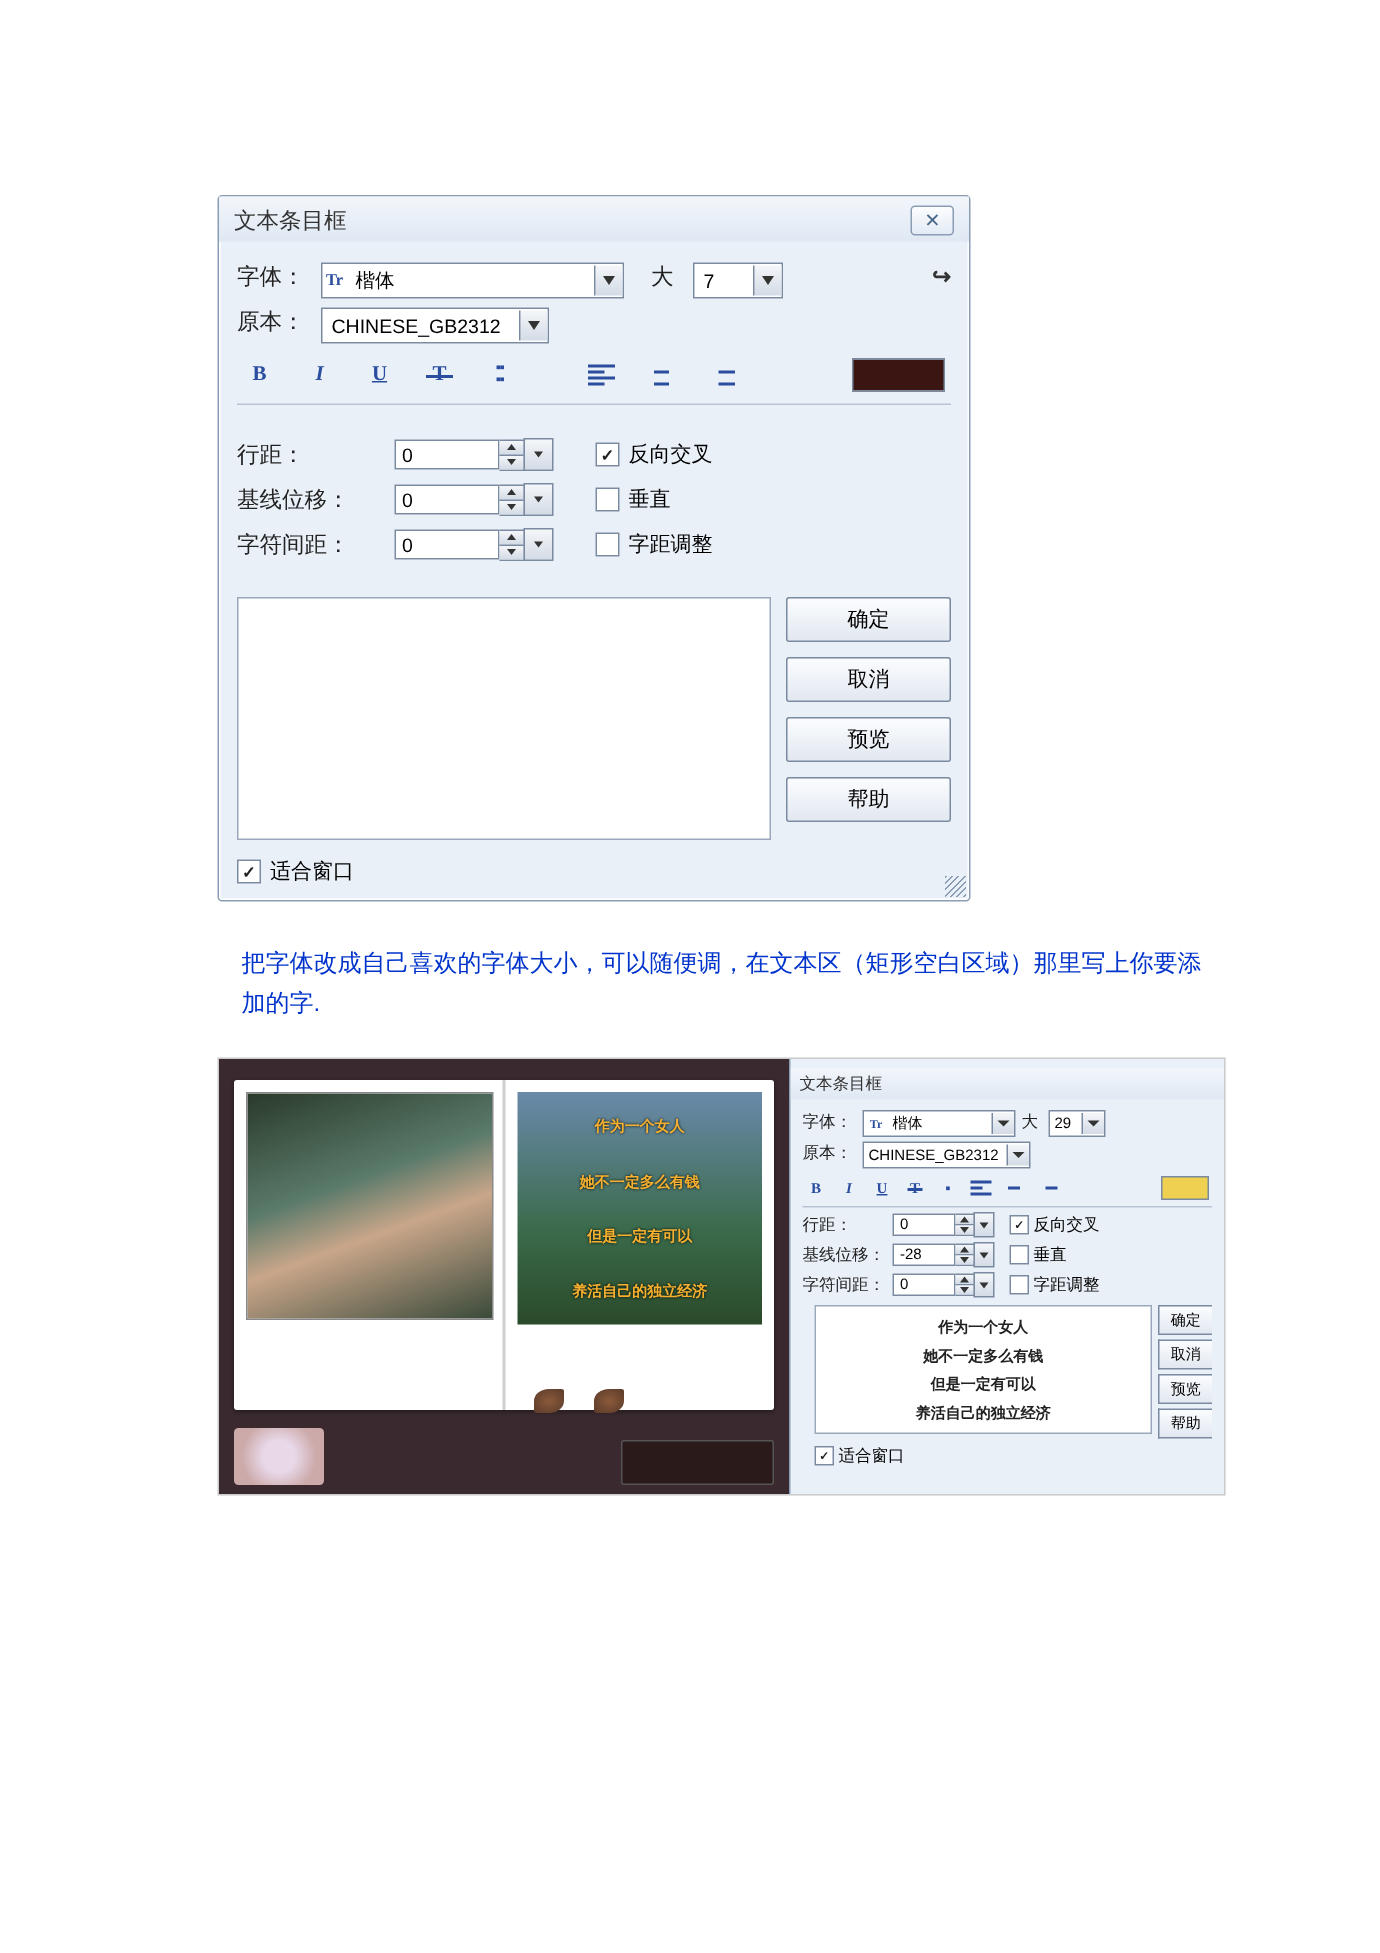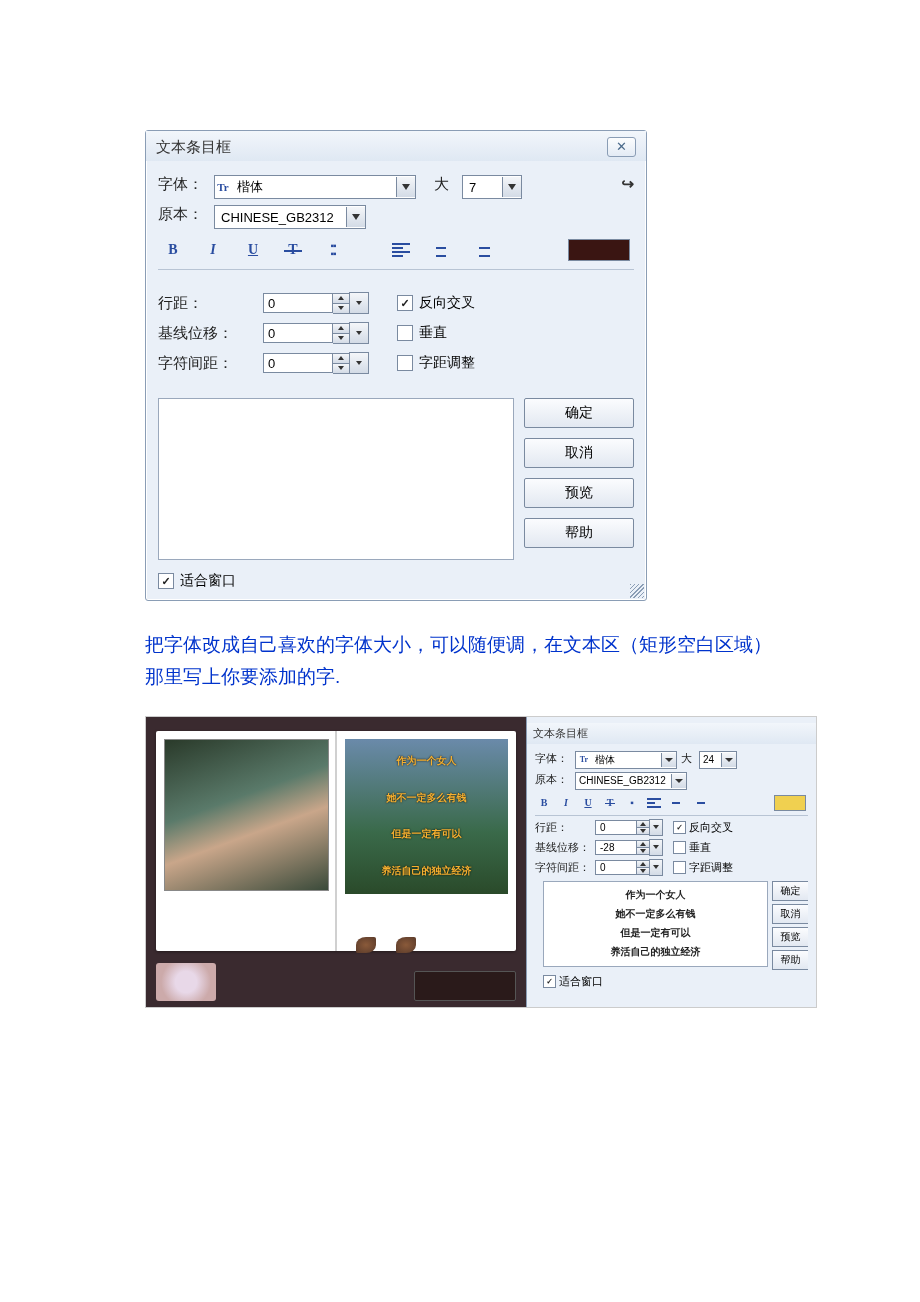--- a/index.html
+++ b/index.html
@@ -43,21 +43,21 @@
 .tri-dn{width:0;height:0;border-left:3px solid transparent;border-right:3px solid transparent;border-top:4px solid #333}
 .mini-sel{width:18px;height:20px;border:1px solid #7a8aa0;background:linear-gradient(#f4f6f9,#d3dbe6);display:flex;align-items:center;justify-content:center;margin-left:-1px}
 .chk-wrap{display:flex;align-items:center;gap:6px;margin-left:18px}
 .chk{width:14px;height:14px;border:1px solid #7a8aa0;background:#fff;display:flex;align-items:center;justify-content:center;font-size:11px;font-weight:bold;color:#222}
 .bottom{display:flex;gap:10px;padding:6px 12px 12px 12px}
 .preview-box{flex:1;background:#fff;border:1px solid #9aa8bc;height:160px}
 .btn-col{display:flex;flex-direction:column;gap:10px;width:110px}
 .btn{border:1px solid #7a8aa0;background:linear-gradient(#fbfcfe,#e2e8f1);height:28px;display:flex;align-items:center;justify-content:center;font-size:14px;cursor:pointer;border-radius:2px}
 .fit-row{padding:0 12px 10px 12px;display:flex;align-items:center;gap:6px}
 .resize{position:absolute;right:2px;bottom:2px;width:14px;height:14px;background:repeating-linear-gradient(135deg,#8a9db5 0,#8a9db5 1px,transparent 1px,transparent 3px)}
-.para{color:#0033cc;font-size:19px;line-height:1.7;margin:28px 0 22px 0;width:640px}
+.para{color:#0033cc;font-size:16px;line-height:1.7;margin:28px 0 22px 16px;width:640px}
 
 .img2{width:670px;height:290px;border:1px solid #ccc;display:flex;background:#eee;margin-top:8px}
 .book-side{width:380px;background:#3a2a2f;position:relative;padding:14px 10px;box-sizing:border-box}
 .book{background:#fff;height:220px;border-radius:2px;display:flex;position:relative;box-shadow:0 1px 3px rgba(0,0,0,.4)}
 .book-left{flex:1;padding:8px;border-right:2px solid #d0d0d0}
 .photo{width:100%;height:150px;background:linear-gradient(160deg,#2a3a2a 0%,#5a7a6a 40%,#c9a68a 60%,#3a4a3a 100%);border:1px solid #888}
 .book-right{flex:1;padding:8px;position:relative}
 .scenery{position:absolute;top:8px;left:8px;right:8px;height:155px;background:linear-gradient(#6a8aaa 0%,#3a6a4a 60%,#2a4a2a 100%);display:flex;flex-direction:column;align-items:center;justify-content:space-around;padding:4px 0;box-sizing:border-box}
 .scenery span{color:#f5b030;font-size:10px;font-weight:bold;text-shadow:0 0 2px #000}
 .book-bottom{position:absolute;bottom:6px;left:10px;right:10px;height:42px;display:flex;justify-content:space-between;align-items:flex-end}
@@ -283,21 +283,21 @@
           <span class="label">字体：</span>
           <div class="select font-sel2">
               <span class="tt-icon" style="font-size:8px">Tr</span>
               <span class="sel-text" style="flex:1">楷体</span>
               <span class="sel-btn">
                 <span class="tri-down" style="border-top-width:4px"></span>
               </span>
             </div>
           <span class="label" style="min-width:14px">大</span>
           <div class="select size-sel2">
-              <span class="sel-text" style="flex:1">24</span>
+              <span class="sel-text" style="flex:1">29</span>
               <span class="sel-btn">
                 <span class="tri-down" style="border-top-width:4px"></span>
               </span>
             </div>
         </div>
         <div class="row">
           <span class="label">原本：</span>
           <div class="select script-sel2">
               <span class="sel-text" style="flex:1">CHINESE_GB2312</span>
               <span class="sel-btn">

